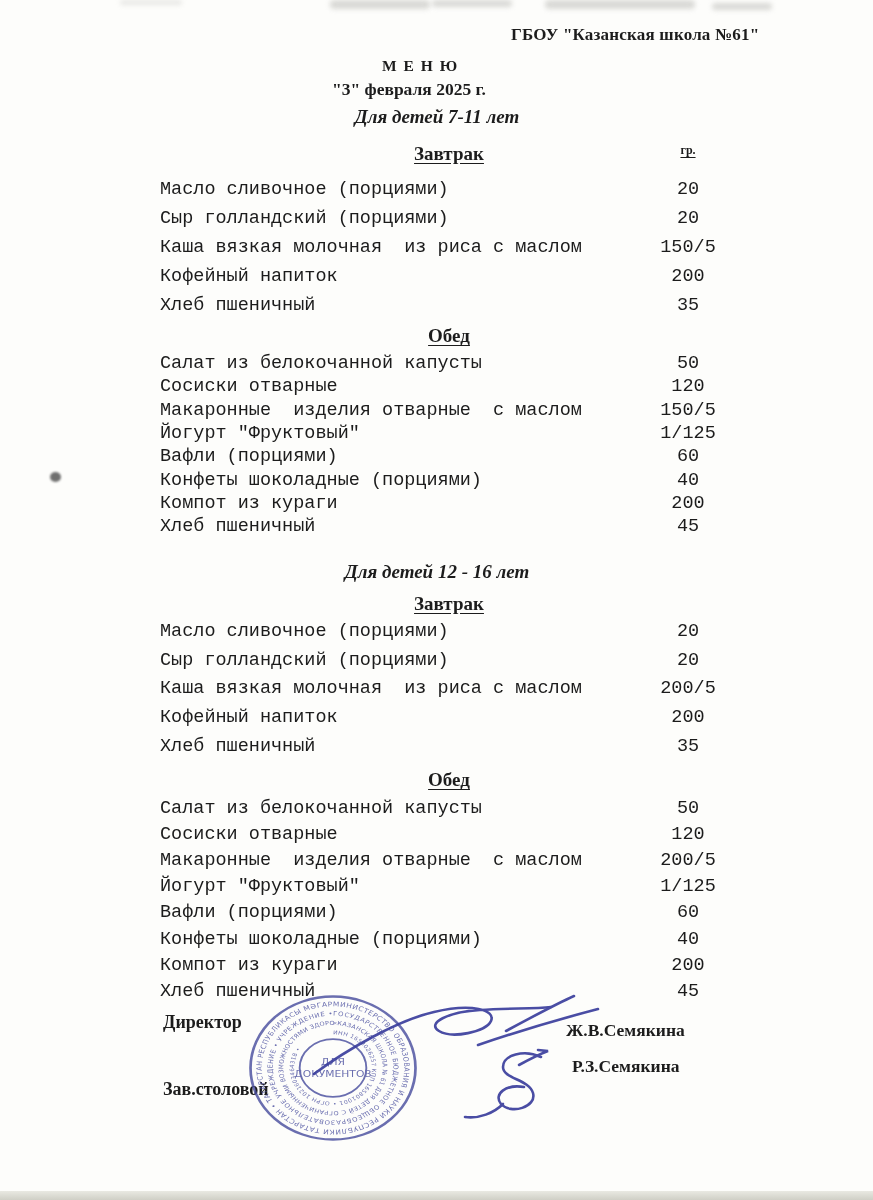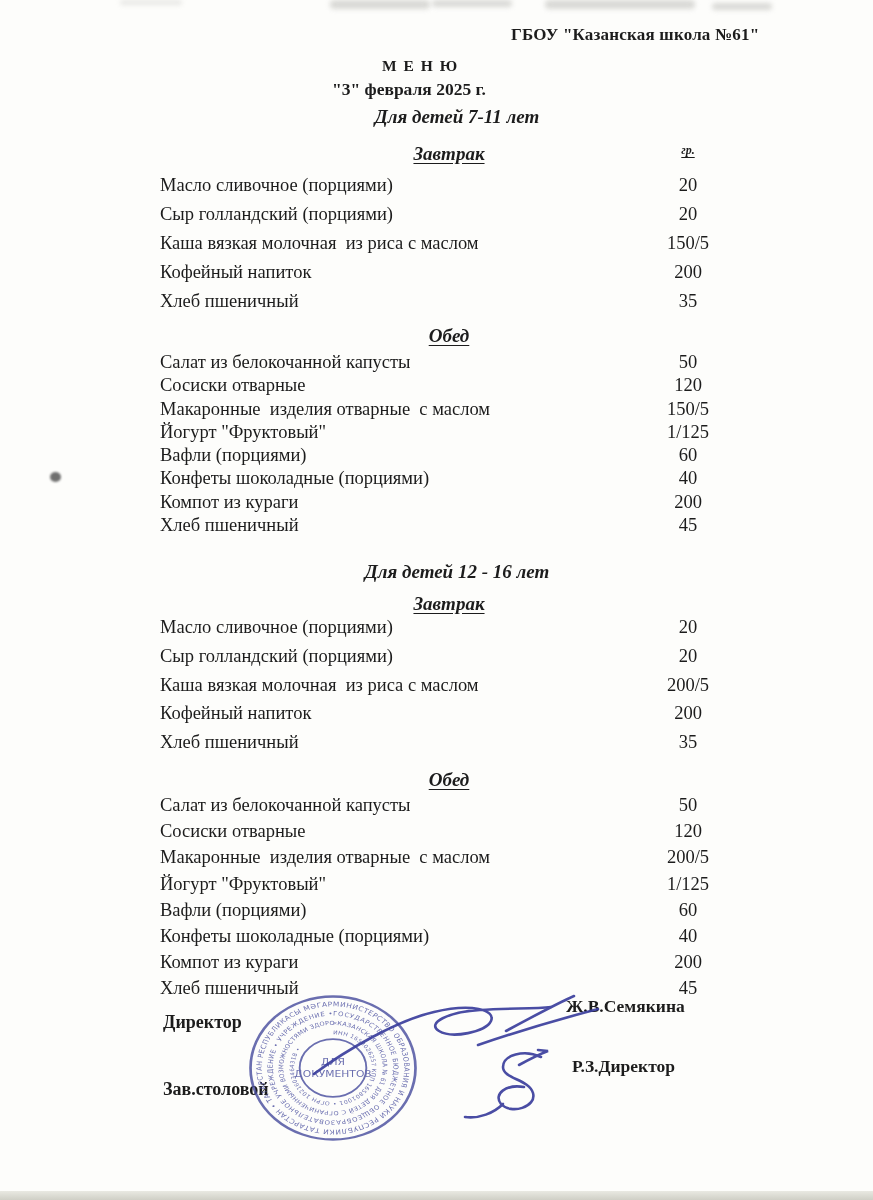--- a/index.html
+++ b/index.html
@@ -9,26 +9,26 @@
     background:#fdfdfb;
     overflow:hidden;
     font-family:"Liberation Serif", serif;
     color:#1c1c1c;
     margin:0 auto;
   }
   .abs{position:absolute;}
   .school-name{left:511px;top:25px;font-size:17px;font-weight:bold;letter-spacing:.2px;}
   .menu-title{left:382px;top:57px;font-size:15.5px;font-weight:bold;letter-spacing:1.5px;}
   .menu-date{left:332px;top:79px;font-size:17.5px;font-weight:bold;}
-  .age-heading{left:176px;width:562px;text-align:center;font-size:19px;font-weight:bold;font-style:italic;}
-  .meal-heading-row{left:168px;width:562px;text-align:center;font-size:19px;font-weight:bold;font-style:italic;}
+  .age-heading{left:156px;width:562px;text-align:center;font-size:19px;font-weight:bold;font-style:italic;}
+  .meal-heading-row{left:168px;width:562px;text-align:center;font-size:19px;font-weight:bold;}
   .meal-name{text-decoration:underline;text-underline-offset:3px;}
   .unit-header{position:absolute;left:462px;top:0;width:116px;text-align:center;font-size:12px;font-weight:bold;text-decoration:underline;text-underline-offset:3px;}
   .meal-items{left:160px;width:586px;}
-  .item-row{display:flex;align-items:flex-start;}
+  .item-row{display:flex;align-items:center;font-family:Liberation Mono, monospace;}
   .dish{flex:1;font-size:18.5px;white-space:pre;}
   .qty{width:116px;text-align:center;font-size:18.5px;}
   .sig-role{left:163px;font-size:18px;font-weight:bold;}
   .sig-name{left:566px;font-size:17.5px;font-weight:bold;}
   .smudge{background:#c6c6c2;filter:blur(2.5px);opacity:.65;border-radius:4px;}
   .speck{left:50px;top:472px;width:11px;height:10px;background:#4c4c4c;border-radius:50%;filter:blur(.8px);opacity:.8;}
   .bottom-band{left:0;top:1191px;width:873px;height:9px;background:linear-gradient(#e9e9e2,#cfcfc6);}
   svg text{font-family:"DejaVu Sans", sans-serif;}
   .overlay{left:0;top:0;pointer-events:none;}
 </style>
@@ -162,23 +162,23 @@
           <span class="qty">200</span>
         </div>
         <div class="item-row" style="height: 26.2px;">
           <span class="dish">Хлеб пшеничный</span>
           <span class="qty">45</span>
         </div>
       </div>
     </div>
 
   <div class="abs sig-role" style="top:1012px;">Директор</div>
-  <div class="abs sig-name" style="top:996px;">Ж.В.Семякина</div>
+  <div class="abs sig-name" style="top:1020px;">Ж.В.Семякина</div>
   <div class="abs sig-role" style="top:1052px;margin-top:27px;">Зав.столовой</div>
-  <div class="abs sig-name" style="left:572px;top:1056px;">Р.З.Директор</div>
+  <div class="abs sig-name" style="left:572px;top:1056px;">Р.З.Семякина</div>
 
   <svg class="abs" style="left:245px;top:990px;" width="176" height="156" viewBox="0 0 176 156" aria-hidden="true">
     <g transform="translate(88,78) scale(1.13,0.98)" fill="none" stroke="#4a4f9f" opacity="0.82">
       <defs>
         <path id="ring1" d="M 0 -63 A 63 63 0 1 1 -0.05 -63"></path>
         <path id="ring2" d="M 0 -53.5 A 53.5 53.5 0 1 1 -0.05 -53.5"></path>
         <path id="ring3" d="M 0 -44 A 44 44 0 1 1 -0.05 -44"></path>
         <path id="ring4" d="M 0 -34.5 A 34.5 34.5 0 1 1 -0.05 -34.5"></path>
       </defs>
       <circle r="73" stroke-width="2.4"></circle>

